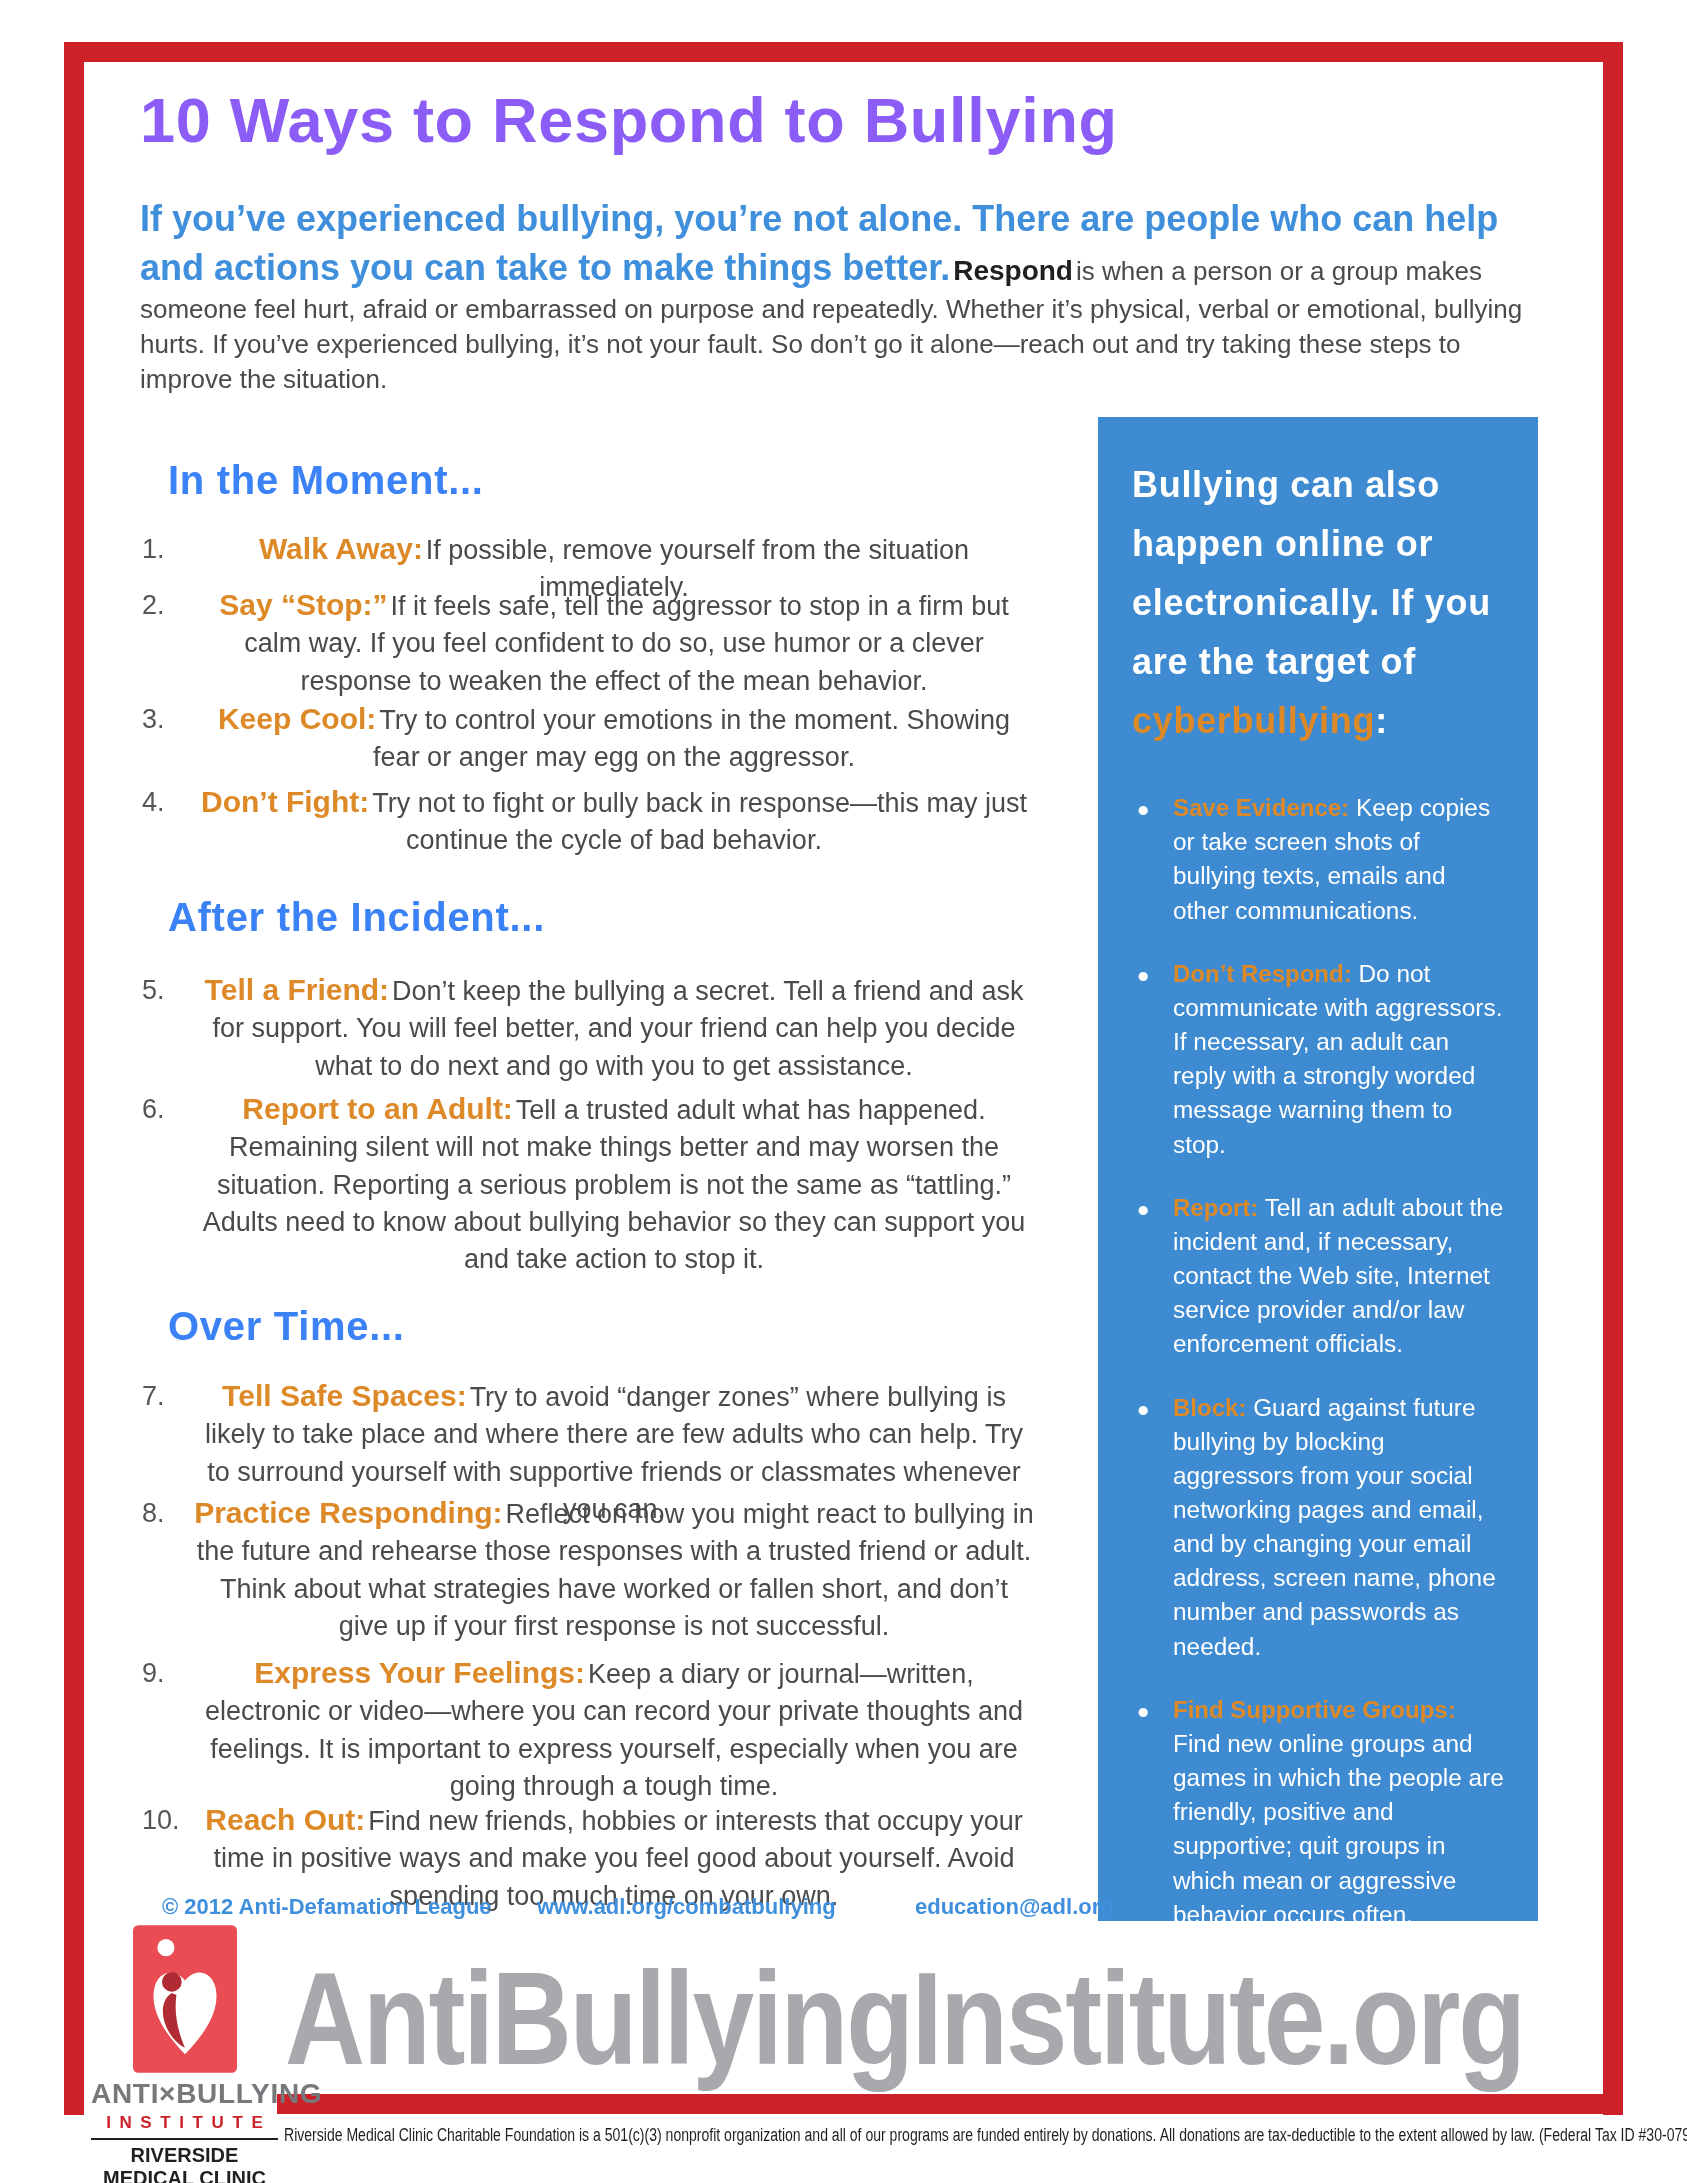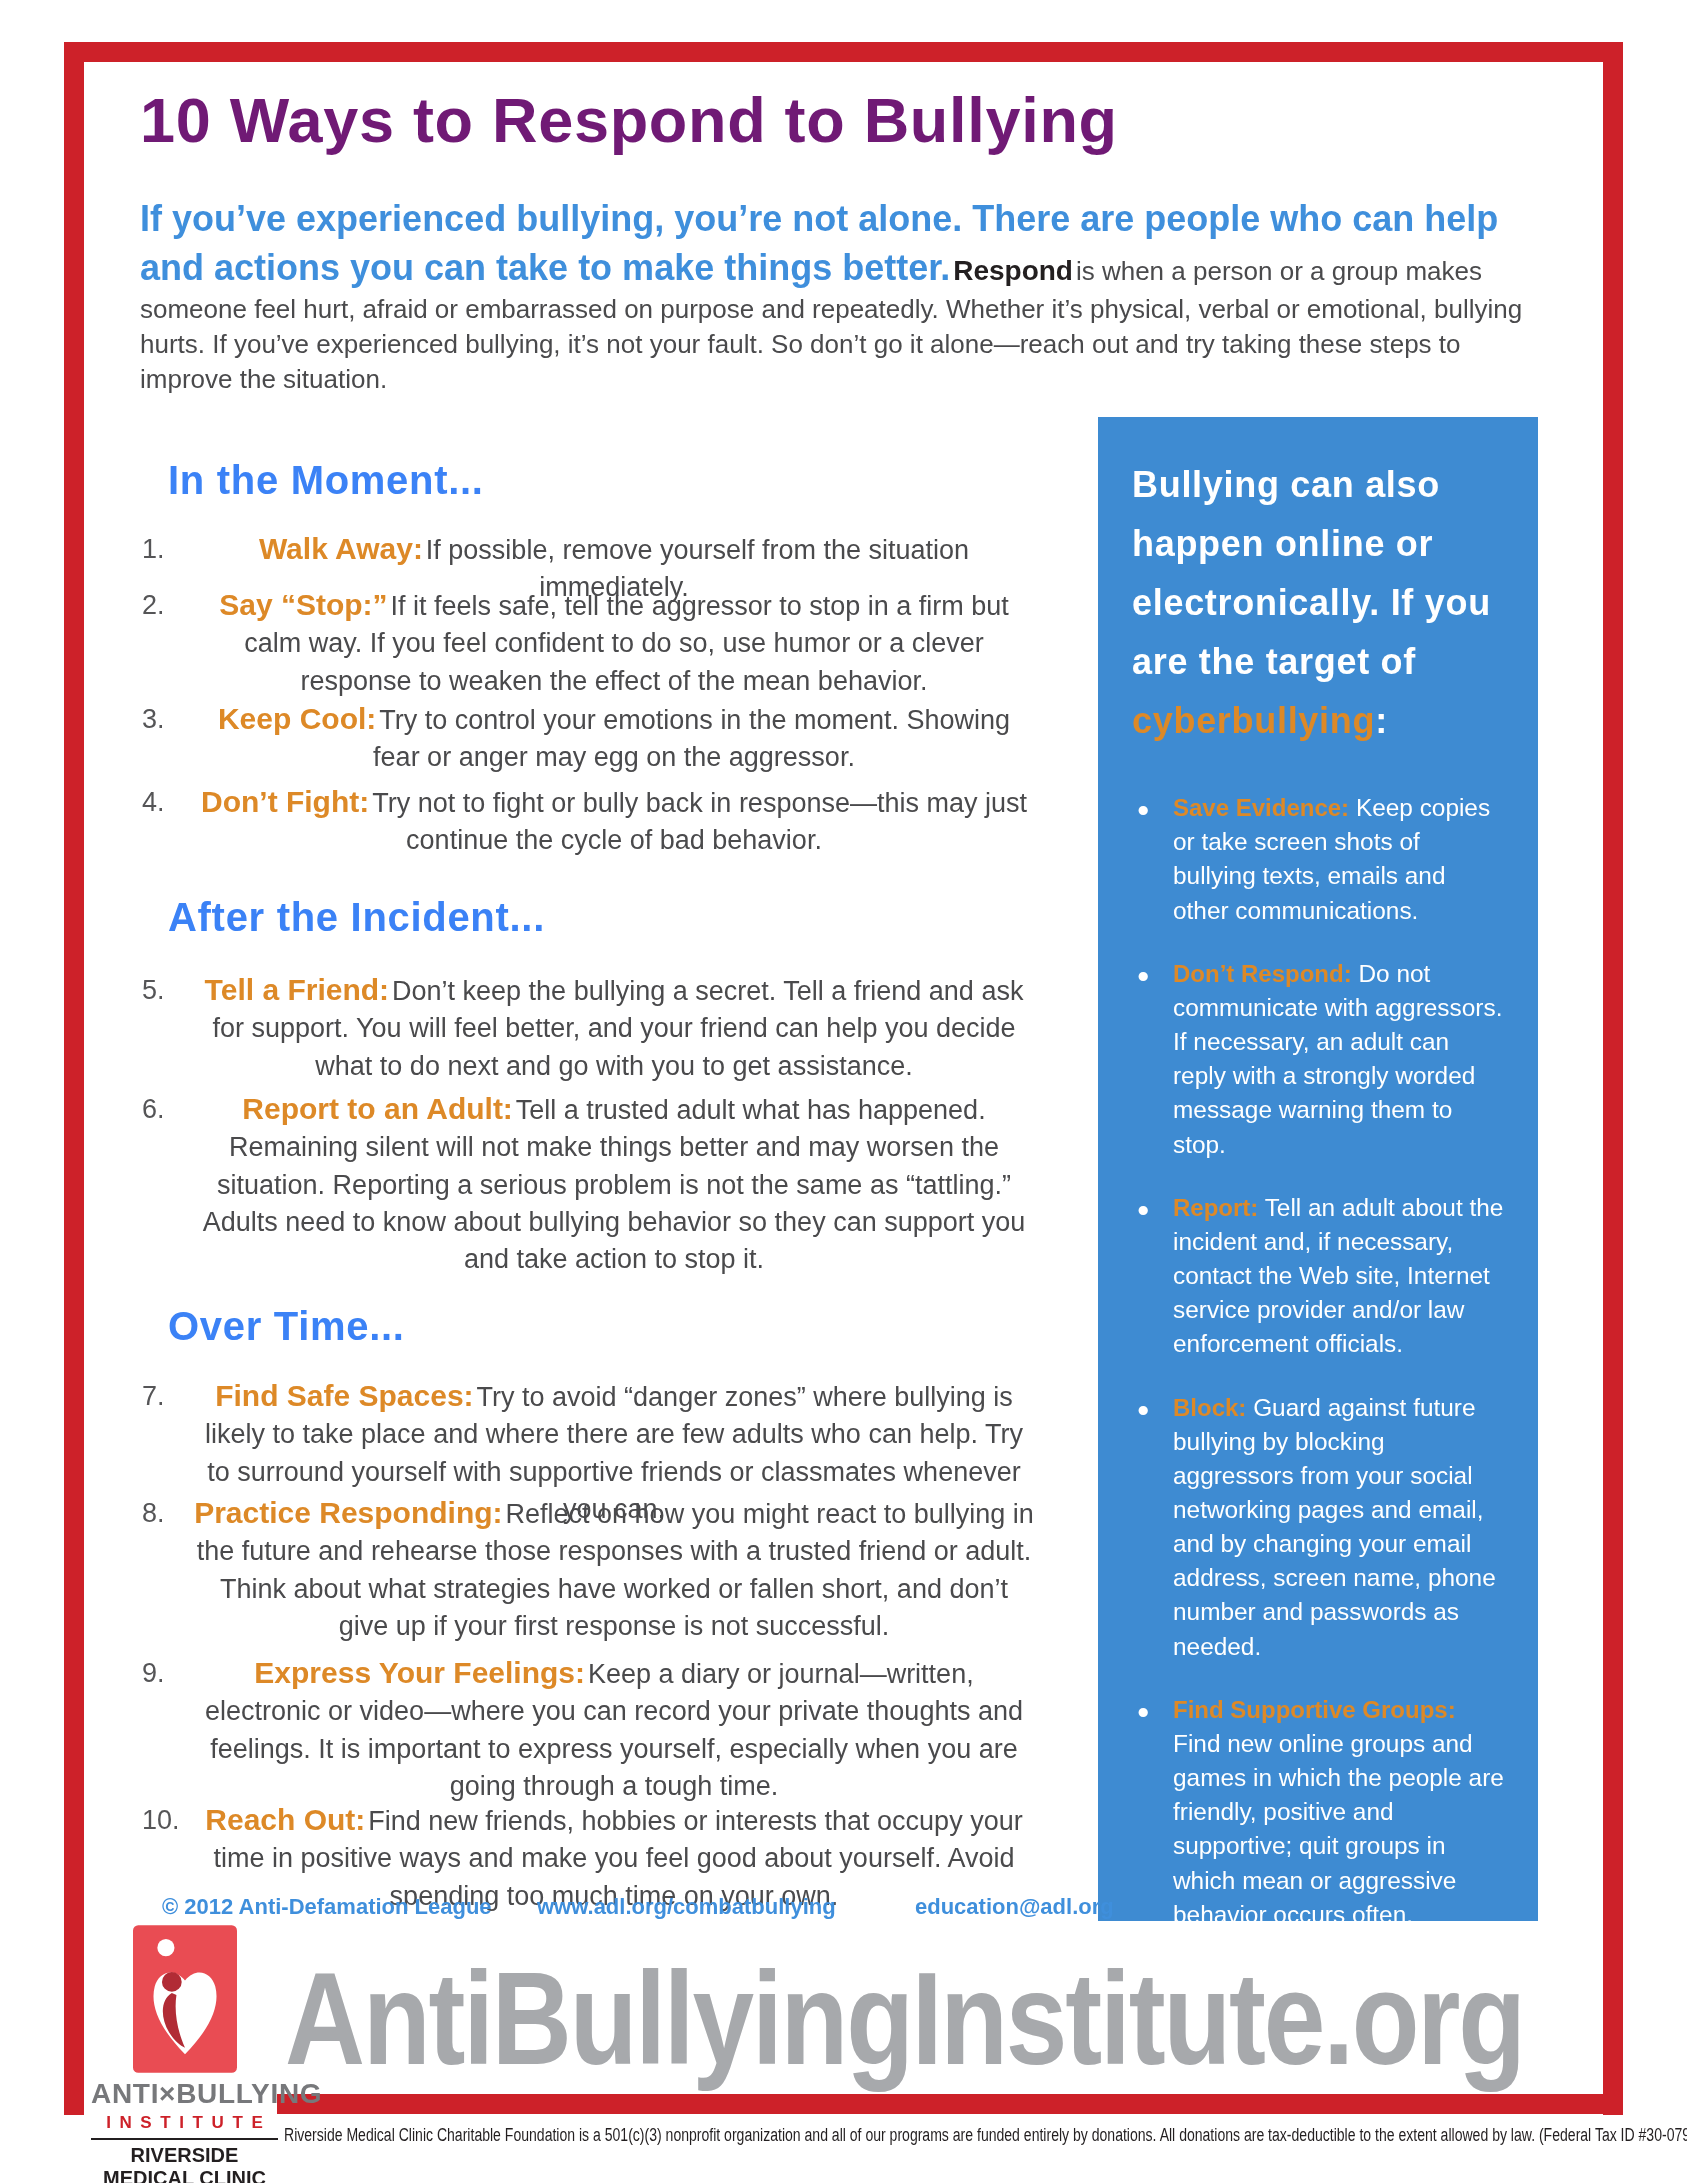--- a/index.html
+++ b/index.html
@@ -7,21 +7,21 @@
   body { font-family:"Liberation Sans", sans-serif; }
   .page { position:relative; width:1687px; height:2183px; background:#ffffff; overflow:hidden; }
 
   
   .frame-top    { position:absolute; left:64px;  top:42px;  width:1559px; height:20px;  background:#cd2129; }
   .frame-left   { position:absolute; left:64px;  top:42px;  width:20.4px;  height:2073px; background:#cd2129; }
   .frame-right  { position:absolute; left:1603px;top:42px;  width:20.4px;  height:2073px; background:#cd2129; }
   .frame-bottom { position:absolute; left:277px; top:2094px; width:1346px; height:20.4px; background:#cd2129; }
 
   .title { position:absolute; left:140px; top:84px; width:1385px;
-           font-size:63px; font-weight:bold; color:#701a75; letter-spacing:0.7px; }
+           font-size:63px; font-weight:bold; color:#8b5cf6; letter-spacing:0.7px; }
 
   .intro { position:absolute; left:140px; top:195px; width:1398px; line-height:1.35; }
   .intro .hl   { color:#3f8fdc; font-weight:bold; font-size:36px; }
   .intro .bword{ color:#231f20; font-weight:bold; font-size:28px; }
   .intro .rest { color:#4a4a4c; font-size:26px; }
 
   .sec-head { position:absolute; left:140px; font-size:40px; font-weight:bold; color:#3b82f6; letter-spacing:0.7px;margin-left:28px; }
 
   .item { position:absolute; left:142px; width:893px; display:flex; line-height:1.38; }
   .item .num     { flex:0 0 51px; color:#555557; font-size:27px; padding-top:2.6px; }
@@ -119,21 +119,21 @@
   <div class="item" style="top:1088px;">
     <span class="num">6.</span>
     <span class="content"><span class="label">Report to an Adult:</span>
       <span class="text">Tell a trusted adult what has happened. Remaining silent will not make things better and may worsen the situation. Reporting a serious problem is not the same as “tattling.” Adults need to know about bullying behavior so they can support you and take action to stop it.</span></span>
   </div>
 
   <h2 class="sec-head" style="top:1304px;">Over Time...</h2>
 
   <div class="item" style="top:1375px;">
     <span class="num">7.</span>
-    <span class="content"><span class="label">Find Safe Spaces:</span>
+    <span class="content"><span class="label">Tell Safe Spaces:</span>
       <span class="text">Try to avoid “danger zones” where bullying is likely to take place and where there are few adults who can help. Try to surround yourself with supportive friends or classmates whenever you can.</span></span>
   </div>
 
   <div class="item" style="top:1492px;">
     <span class="num">8.</span>
     <span class="content"><span class="label">Practice Responding:</span>
       <span class="text">Reflect on how you might react to bullying in the future and rehearse those responses with a trusted friend or adult. Think about what strategies have worked or fallen short, and don’t give up if your first response is not successful.</span></span>
   </div>
 
   <div class="item" style="top:1652px;">

